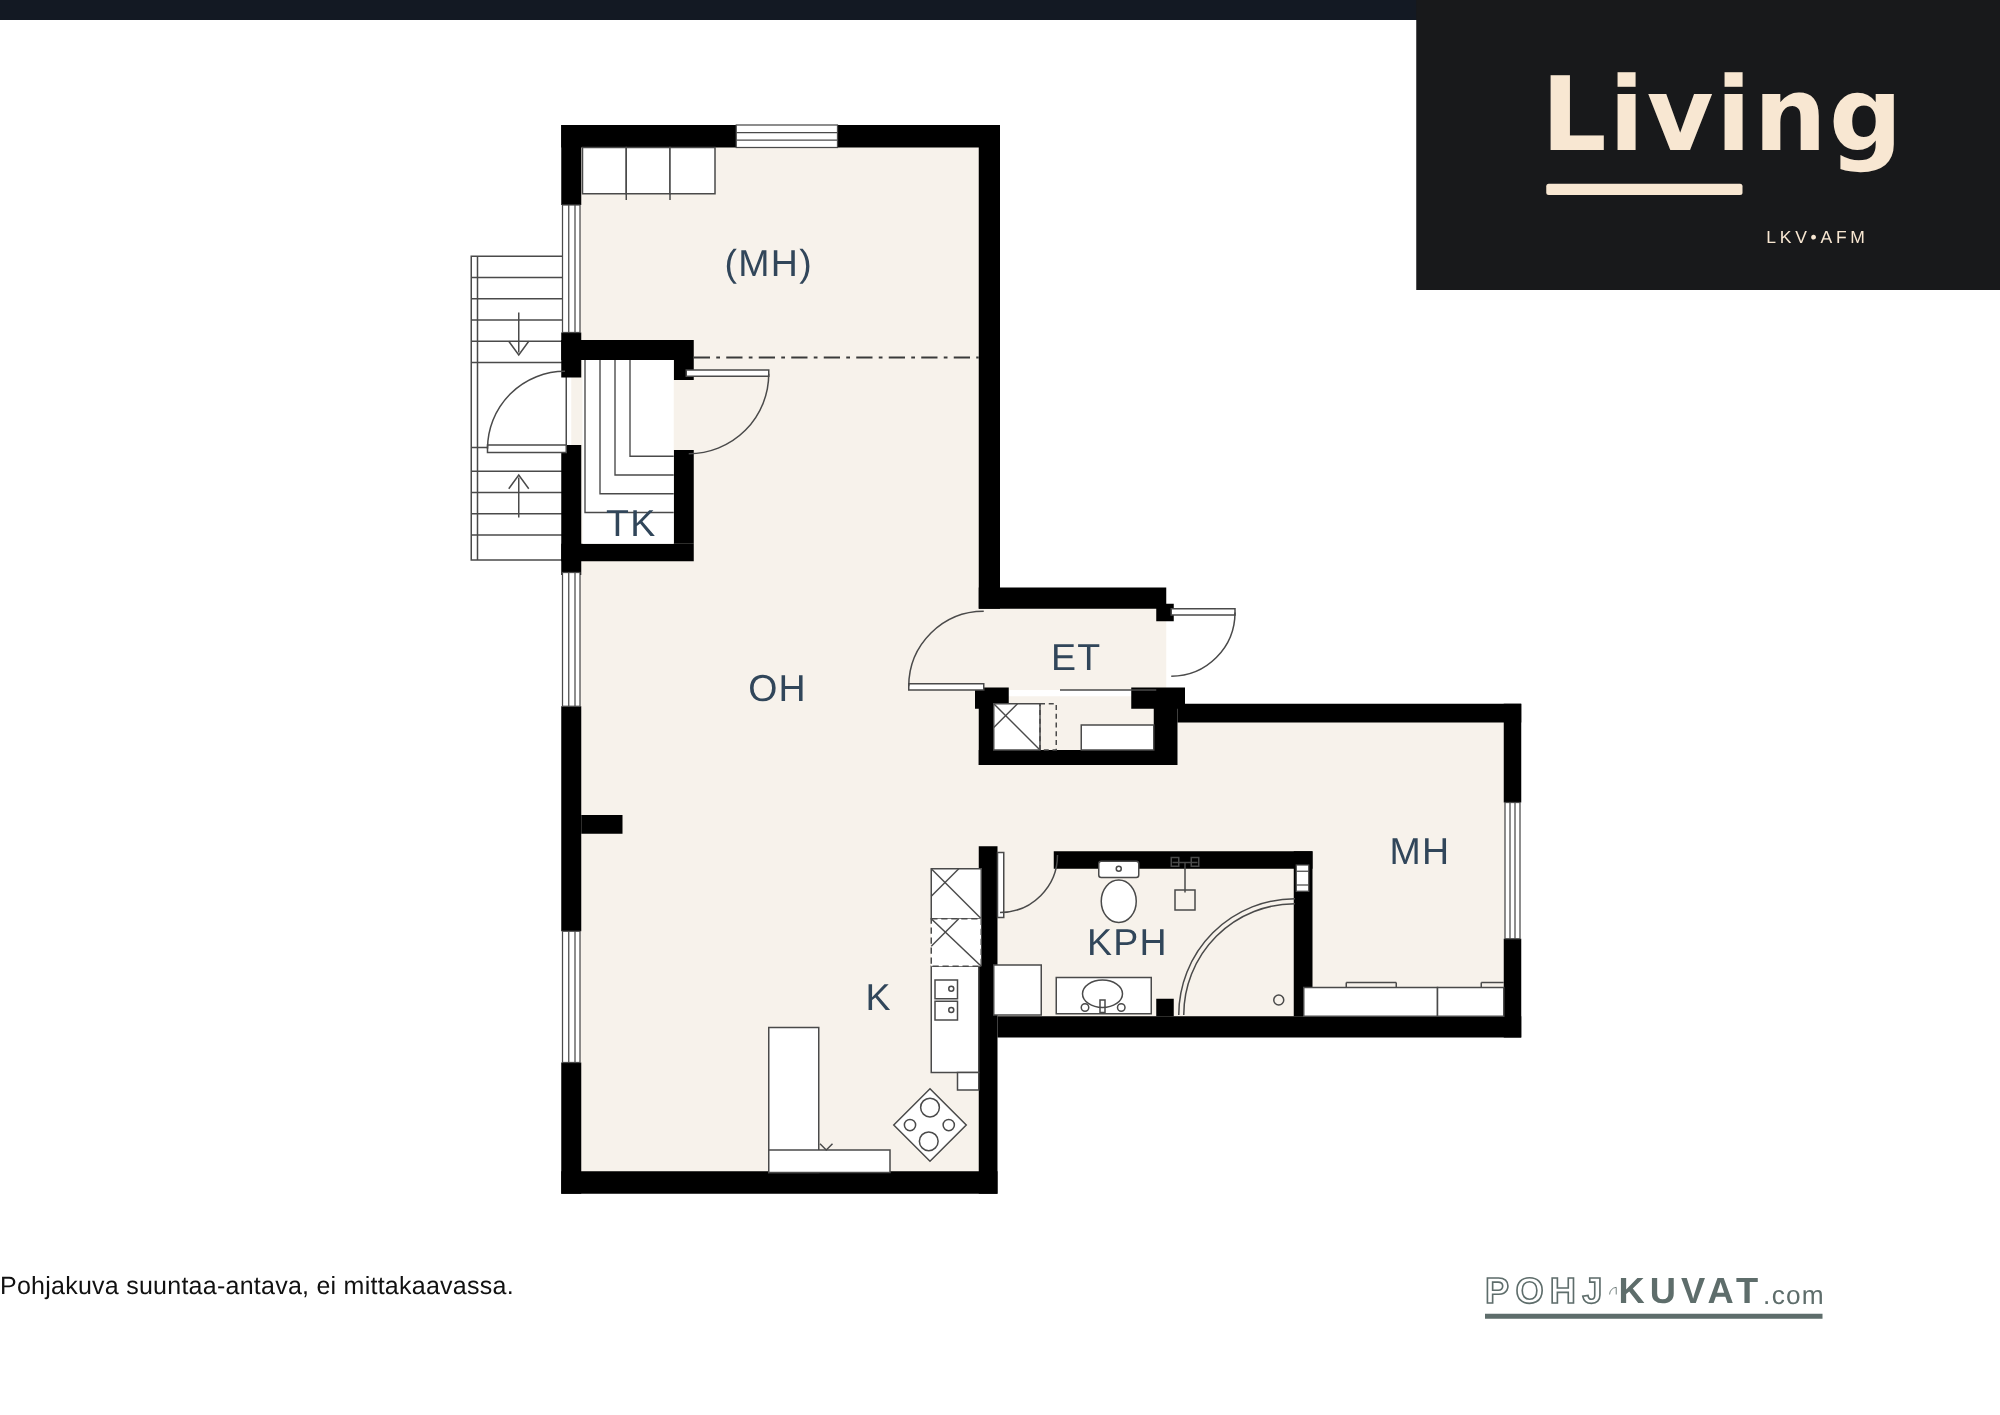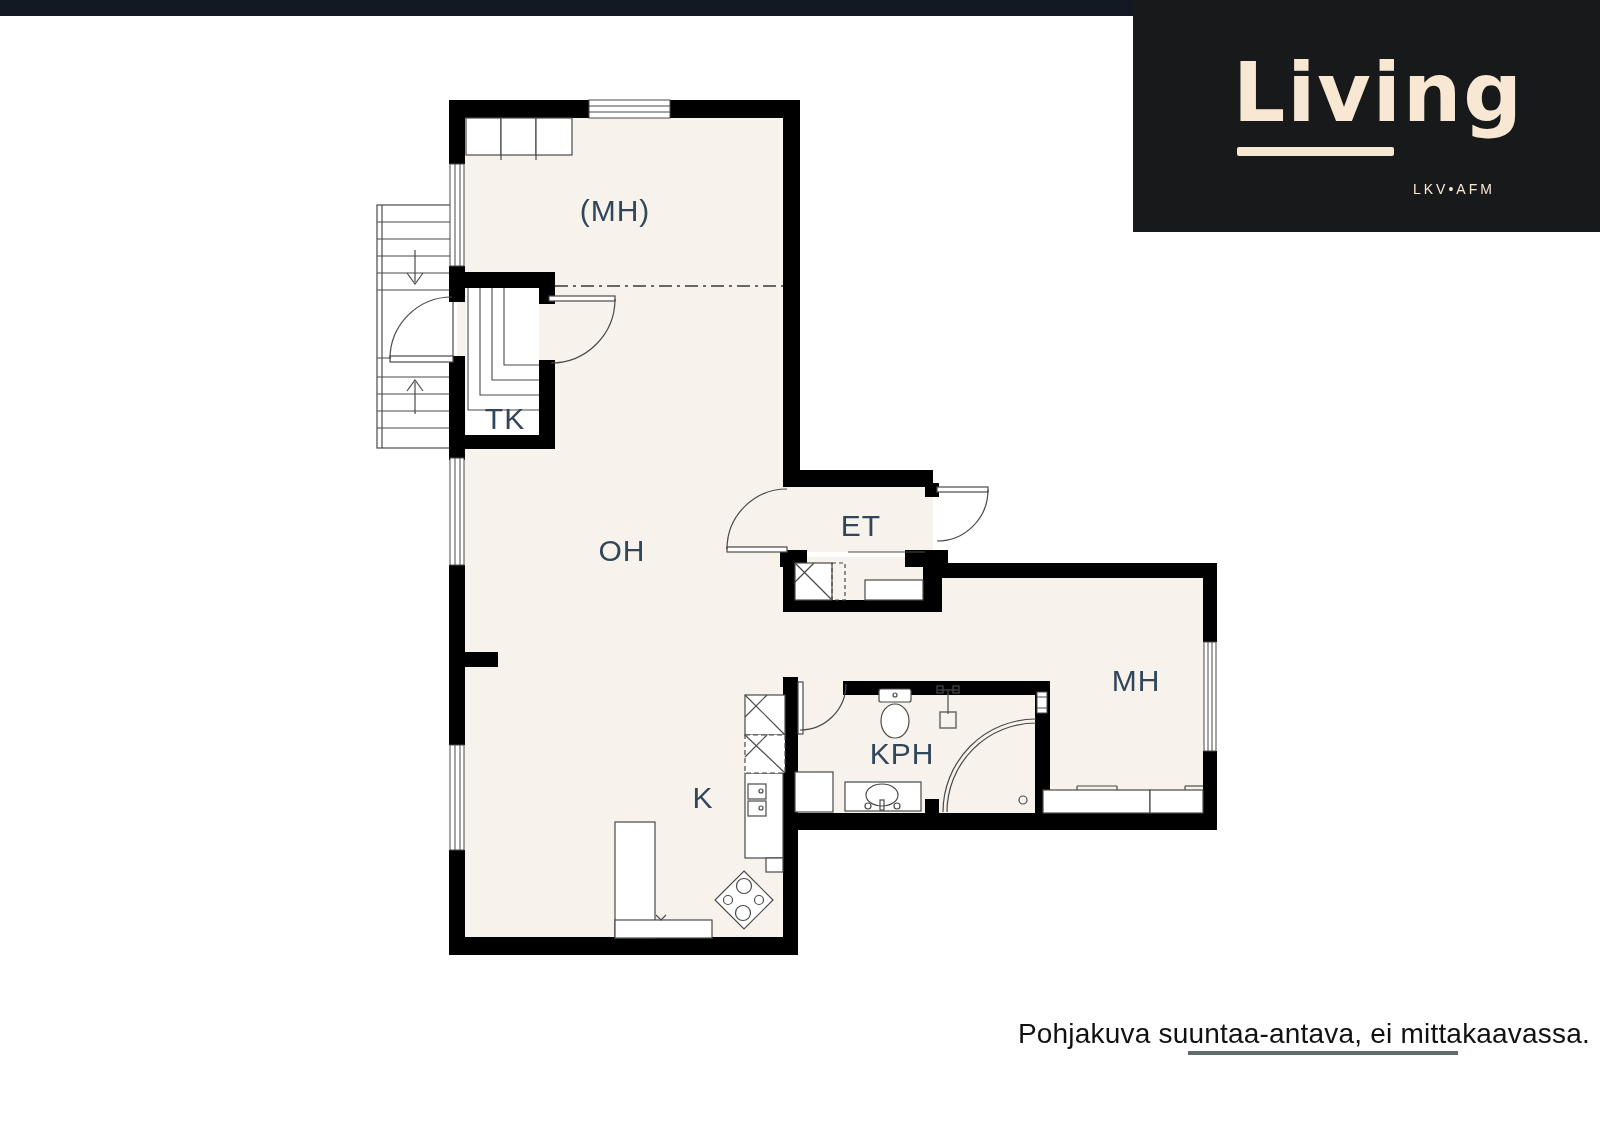--- a/index.html
+++ b/index.html
@@ -22,22 +22,22 @@
     position:absolute;left:104px;top:147px;width:157px;height:9px;background:#f8e7d2;
     border-radius:2px;
   }
   .living-tag{
     position:absolute;left:280px;top:141px;
     font-family:"Liberation Sans", sans-serif;font-size:14px;font-weight:400;
     color:#f8e7d2;letter-spacing:3px;margin-top:40px;
   }
   .plan-svg{position:absolute;left:0;top:0;}
   .caption{
-    position:absolute;left:0;top:1018px;width:1590px;text-align:right;
-    font-size:28px;color:#111111;letter-spacing:0.2px;
+    position:absolute;left:0;top:1018px;width:1590px;text-align:left;
+    font-size:20px;color:#111111;letter-spacing:0.2px;
   }
   .pk-logo{
     position:absolute;left:1188px;top:1016px;width:272px;height:40px;
     white-space:nowrap;
   }
   .pk-row{display:flex;align-items:flex-end;height:32px;}
   .pk-outline{
     font-size:29px;font-weight:600;letter-spacing:5px;line-height:1;
     color:transparent;-webkit-text-stroke:1.3px #5e6d6b;
   }
@@ -293,14 +293,22 @@
     <text x="861" y="536">ET</text>
     <text x="902" y="764">KPH</text>
     <text x="1136" y="691">MH</text>
     <text x="703" y="808">K</text>
   </g>
 </svg>
 
 <div class="caption">Pohjakuva suuntaa-antava, ei mittakaavassa.</div>
 
 <div class="pk-logo">
+  <div class="pk-row">
+    <span class="pk-outline">POHJ</span>
+    <svg class="pk-door" width="30" height="31" viewBox="0 0 30 31">
+      <path d="M 3,29 A 25 25 0 0 1 26,4 L 26,29" fill="none" stroke="#5e6d6b" stroke-width="3"></path>
+    </svg>
+    <span class="pk-solid">KUVAT</span>
+    <span class="pk-com">.com</span>
+  </div>
   <div class="pk-underline"></div>
 </div>
 
 </body></html>

